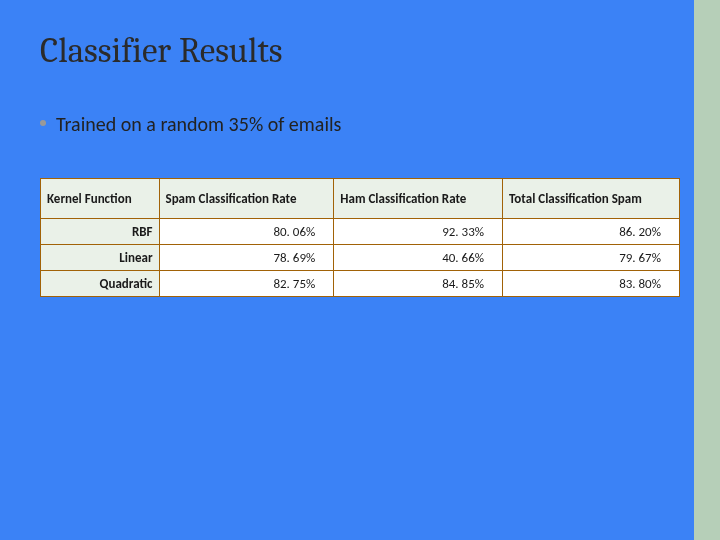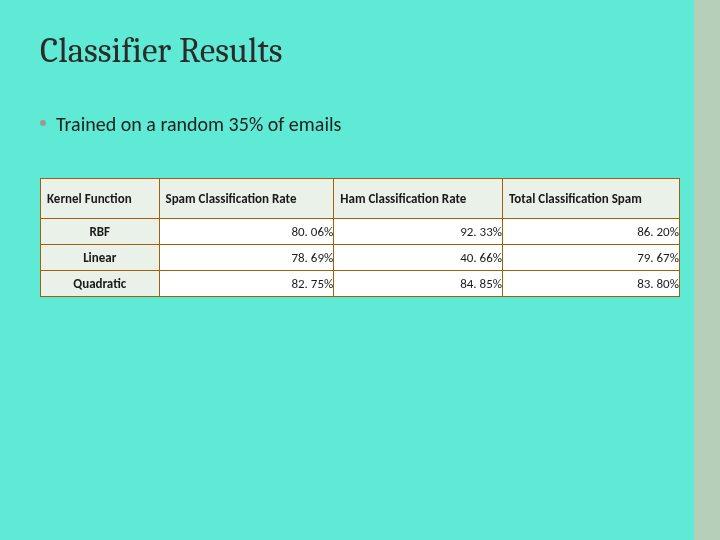--- a/index.html
+++ b/index.html
@@ -1,21 +1,21 @@
 <!DOCTYPE html>
 <html><head>
 <meta charset="utf-8">
 <style>
   * { margin: 0; padding: 0; box-sizing: border-box; }
   html, body { width: 720px; height: 540px; background: #fff; font-family: Calibri, "Segoe UI", Arial, sans-serif; color: #1a1a1a; }
   .slide {
     position: relative;
     width: 720px;
     height: 540px;
-    background: #5eead4;
+    background: #3b82f6;
     padding: 30px 20px 30px 40px;
   }
   .accent-bar {
     position: absolute;
     top: 0;
     right: 0;
     width: 26px;
     height: 100%;
     background: #b6cfb8;
   }
@@ -62,25 +62,25 @@
   }
   table.data th {
     font-weight: 700;
     background: #eaf1e8;
     vertical-align: middle;
     height: 40px;
   }
   table.data td.kernel {
     background: #eaf1e8;
     font-weight: 700;
-    text-align: center;
+    text-align: right;
   }
   table.data td.num {
     text-align: right;
-    padding-right: 0;
+    padding-right: 18px;
   }
 </style>
 </head>
 <body>
 
 <div class="slide">
   <div class="accent-bar"></div>
 
   <h1 class="title">Classifier Results</h1>
 

